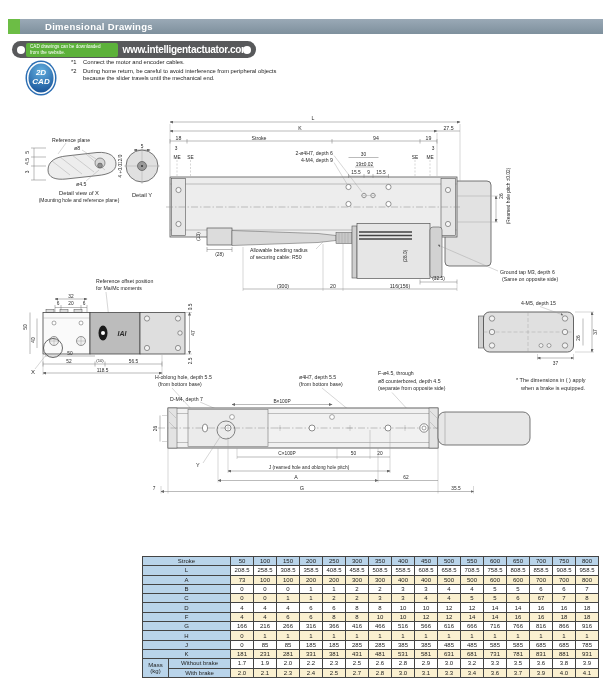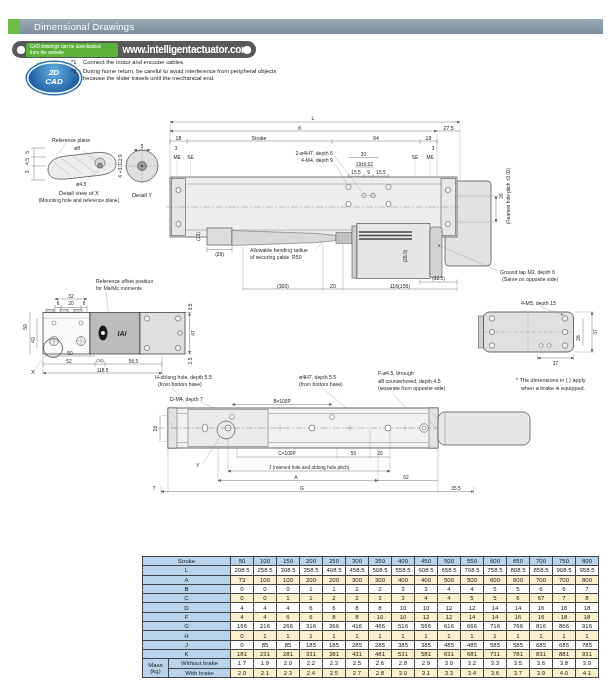--- a/index.html
+++ b/index.html
@@ -2,30 +2,30 @@
 <html><head>
 <meta charset="utf-8">
 <style>
   html,body{margin:0;padding:0;}
   body{font-family:"Liberation Sans",sans-serif;background:#e8e8e8;}
   .page{position:relative;width:611px;height:700px;background:#fff;overflow:hidden;margin:0 auto;}
   
   .topbar{position:absolute;left:8px;top:19px;width:595px;height:15px;
     background:linear-gradient(#9aa9b6,#7e909d);display:flex;align-items:center;}
   .topbar .sq{width:12px;height:15px;background:#6cbd45;display:inline-block;}
-  .topbar .ttl{color:#fff;font-weight:normal;font-size:9.5px;margin-left:14px;letter-spacing:.3px;}
+  .topbar .ttl{color:#fff;font-weight:bold;font-size:9.5px;margin-left:25px;letter-spacing:.3px;}
   
   .pill{position:absolute;left:12px;top:41px;width:244px;height:17px;background:#58595b;border-radius:9px;}
   .pill .dot{position:absolute;top:4.5px;width:8px;height:8px;border-radius:50%;background:#fff;}
   .pill .dot.l{left:5px}.pill .dot.r{right:5px}
   .greenbox{position:absolute;left:14px;top:1.5px;width:92px;height:14px;background:#5cb13a;border-radius:2px;
     color:#fff;font-size:4.6px;line-height:1.4;padding:1px 0 0 4px;box-sizing:border-box;}
   .url{position:absolute;left:108px;top:3px;width:132px;text-align:center;color:#fff;font-weight:bold;font-size:10px;letter-spacing:-.3px;}
   
-  .badge{position:absolute;left:27px;top:62px;width:54px;height:32px;border-radius:50%;
+  .badge{position:absolute;left:27px;top:62px;width:28px;height:32px;border-radius:50%;
     background:radial-gradient(circle at 50% 28%,#64b0e0,#1d5a9e 75%);
     box-shadow:inset 0 0 0 1.5px #fff,0 0 0 1.5px #2a6db3;
     color:#fff;font-weight:bold;font-style:italic;font-size:8px;line-height:1.1;
     display:flex;flex-direction:column;align-items:center;justify-content:center;}
   
   .notes{position:absolute;left:71px;top:59px;width:225px;font-size:5.8px;color:#222;}
   .notes .row{display:flex;margin-bottom:2px;}
   .notes .mk{width:12px;flex:none;}
   .notes .tx{width:195px;line-height:1.25;}
   

